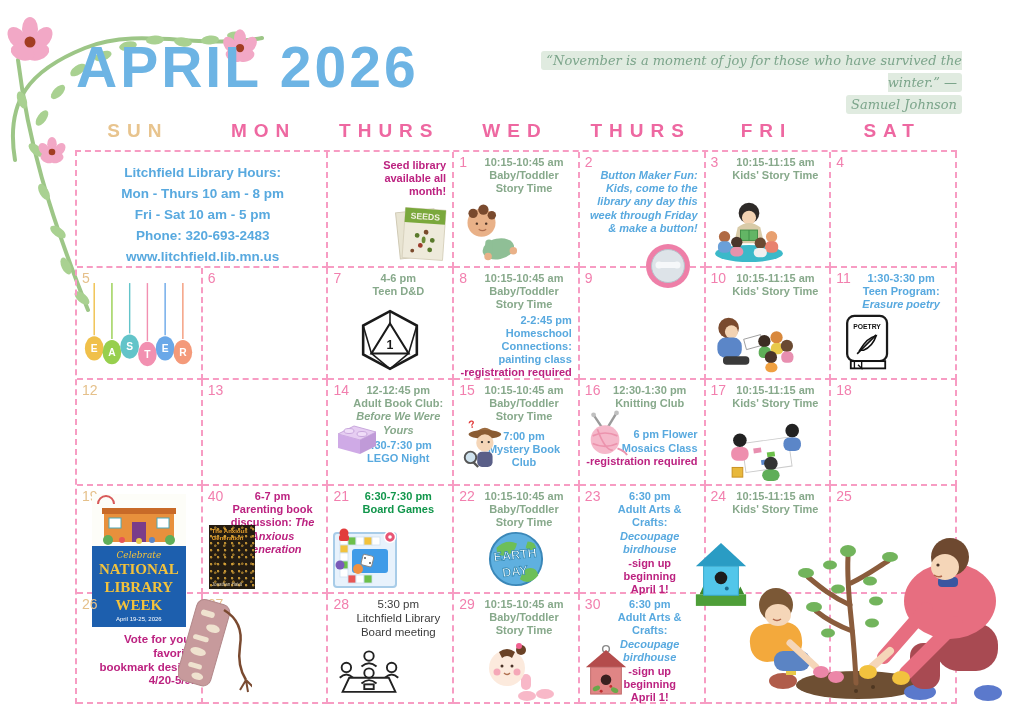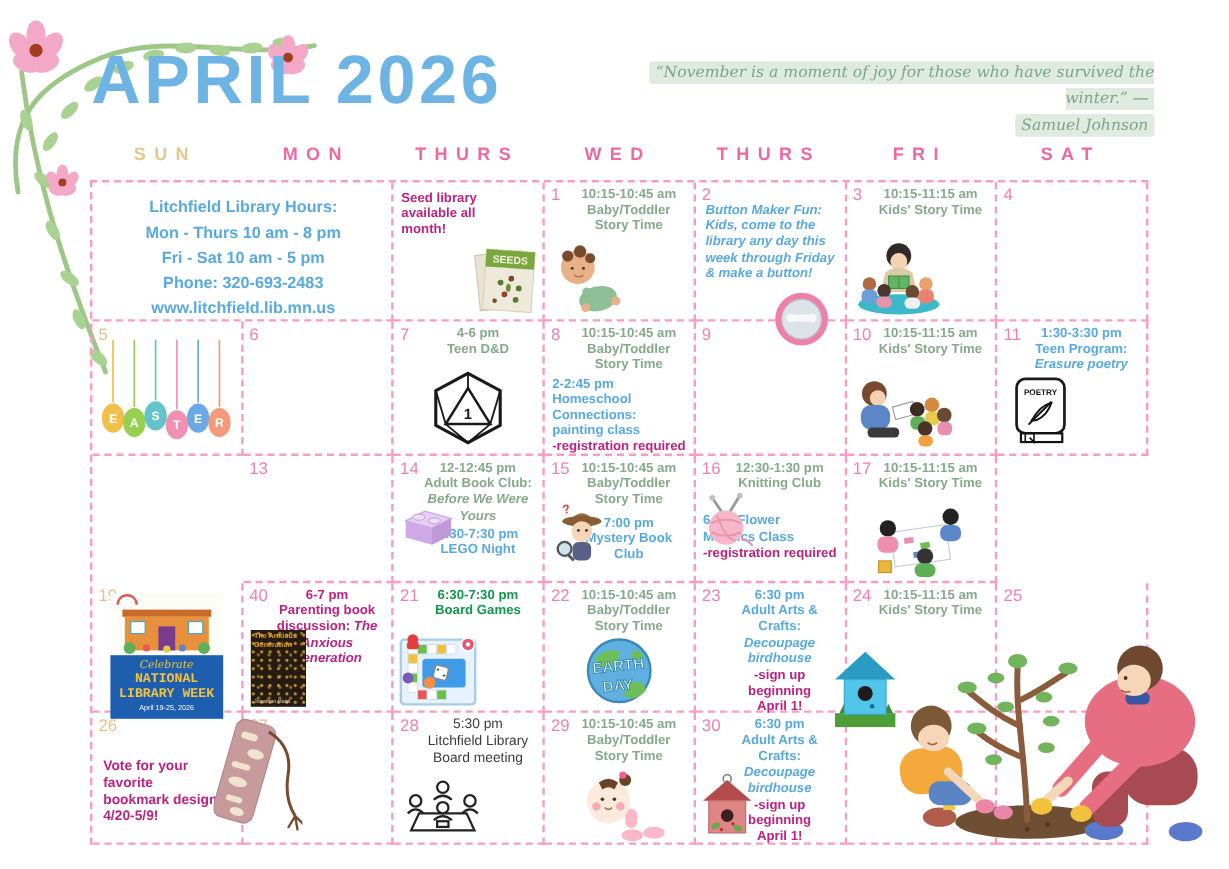--- a/index.html
+++ b/index.html
@@ -7,50 +7,50 @@
         font-family:"Liberation Sans",sans-serif;}
   
   #title{position:absolute;left:76px;top:34px;font-size:57px;font-weight:700;
          color:#6db4e4;letter-spacing:3px;z-index:2;}
   #quote{position:absolute;left:500px;top:50px;width:462px;text-align:right;
          font-family:"DejaVu Serif",serif;font-style:italic;font-size:13px;
          color:#7ca58b;line-height:1.7;z-index:2;}
   #quote span{background:#e0ebe0;padding:2px 5px;border-radius:3px;}
   
   #dayrow{position:absolute;left:75px;top:120px;width:880px;display:flex;z-index:2;}
-  #dayrow div{flex:1;text-align:center;font-size:15px;font-weight:600;
+  #dayrow div{flex:1;text-align:center;font-size:19px;font-weight:600;
               letter-spacing:7px;color:#ee68a1;}
   #dayrow div.tan{color:#e8c48e;}
   
   #grid{position:absolute;left:75px;top:150px;width:880px;height:552px;
         display:grid;grid-template-columns:repeat(7,1fr);
         grid-template-rows:116px 112px 106px 108px 110px;
         border-top:2px dashed #f79cc3;border-left:2px dashed #f79cc3;z-index:1;}
   .cell{position:relative;border-right:2px dashed #f79cc3;border-bottom:2px dashed #f79cc3;
         box-sizing:border-box;padding:3px 6px;}
   .date{position:absolute;top:2px;left:5px;font-size:14px;color:#f27fae;}
   .date.tan{color:#e5c08a;}
   .ev{white-space:pre-line;font-weight:700;font-size:11px;line-height:1.2;text-align:center;}
   .right{margin-left:16px;margin-top:1px;}
-  .left{text-align:left;}
+  .left{text-align:right;}
   .g{color:#87a98b;} .gb{color:#11964b;} .b{color:#58a9df;} .m{color:#bc2280;}
   .k{color:#3c3c3c;font-weight:400;font-size:11.5px;}
   .i{font-style:italic;white-space:pre-line;}
   .pushdown{margin-top:14px;}
   
   .info{color:#58a9df;font-weight:700;font-size:13.5px;line-height:1.55;
         padding:8px 4px 0 6px;white-space:pre-line;}
   
   .art{position:absolute;}
   
   .poster{position:absolute;left:50%;transform:translateX(-50%);top:8px;width:94px;}
   .poster-blue{background:#1d5fae;color:#f2c23c;text-align:center;padding:4px 2px 5px;}
   .poster-cel{font-family:"DejaVu Serif",serif;font-style:italic;font-size:9px;}
-  .poster-t{font-weight:700;font-size:11px;line-height:1.2;white-space:pre-line;
-            font-family:Liberation Mono, monospace;}
+  .poster-t{font-weight:700;font-size:15px;line-height:1.2;white-space:pre-line;
+            font-family:Liberation Serif, serif;}
   .poster-d{color:#fff;font-size:6px;margin-top:2px;}
   
   .cover{position:absolute;left:6px;bottom:3px;width:46px;height:64px;background:#241c12;
          background-image:radial-gradient(circle at 30% 60%,rgba(240,180,60,.75) 1px,transparent 1.6px),
                           radial-gradient(circle at 70% 30%,rgba(240,180,60,.55) 1px,transparent 1.6px);
          background-size:7px 7px,9px 9px;color:#e8a02c;font-weight:700;font-size:6px;
          line-height:1.15;padding:3px;box-sizing:border-box;}
   .cover .auth{position:absolute;bottom:2px;left:3px;color:#e8d8b8;font-size:4.5px;font-weight:400;}
   svg text{font-family:"Liberation Sans",sans-serif;}
   .overlay{position:absolute;z-index:4;pointer-events:none;}
@@ -303,20 +303,23 @@
     <svg class="art" style="left:10px;bottom:6px" width="54" height="58" viewBox="0 0 58 64">
       <rect x="6" y="2" width="44" height="50" rx="8" fill="#fff" stroke="#1a1a1a" stroke-width="2.5"></rect>
       <text x="28" y="17" font-size="7.5" font-weight="700" fill="#111" text-anchor="middle">POETRY</text>
       <path d="M20,40 q8,-14 18,-16 q-4,12 -14,16 z" fill="none" stroke="#111" stroke-width="1.8"></path>
       <line x1="17" y1="44" x2="38" y2="23" stroke="#111" stroke-width="1.8"></line>
       <rect x="10" y="52" width="38" height="8" fill="#fff" stroke="#111" stroke-width="2"></rect>
       <polyline points="14,60 14,52 22,52 22,60 18,56" fill="none" stroke="#111" stroke-width="1.5"></polyline>
     </svg>
   </div>
 
+  <div class="cell" style="grid-area:3/1/4/2">
+    <span class="date tan">12</span>
+  </div>
   <div class="cell" style="grid-area:3/2/4/3">
     <span class="date">13</span>
   </div>
   <div class="cell" style="grid-area:3/3/4/4">
     <span class="date">14</span>
     <div class="ev g right"><span class="i" style="font-style:normal">12-12:45 pm
 Adult Book Club:
 </span><span class="i">Before We Were
 Yours</span></div>
     <div class="ev b right" style="margin-top:2px">6:30-7:30 pm
@@ -375,20 +378,23 @@
       <rect x="42" y="34" width="8" height="5" fill="#6cc04a" transform="rotate(-8 46 36)"></rect>
       <rect x="36" y="42" width="8" height="5" fill="#5b86c8" transform="rotate(-8 40 44)"></rect>
       <circle cx="14" cy="22" r="7" fill="#222"></circle>
           <rect x="5" y="29" width="18" height="14" rx="6" fill="#ee8fae"></rect>
       <circle cx="68" cy="12" r="7" fill="#222"></circle>
           <rect x="59" y="19" width="18" height="14" rx="6" fill="#5b86c8"></rect>
       <circle cx="46" cy="46" r="7" fill="#333"></circle>
           <rect x="37" y="52" width="18" height="12" rx="6" fill="#5fae58"></rect>
       <rect x="6" y="50" width="11" height="10" fill="#e8b83c" stroke="#c89020"></rect>
     </svg>
+  </div>
+  <div class="cell" style="grid-area:3/7/4/8">
+    <span class="date">18</span>
   </div>
 
   <div class="cell" style="grid-area:4/1/5/2">
     <span class="date tan">19</span>
     <div class="poster">
       <svg width="94" height="52" viewBox="0 0 94 52" style="display:block;background:#fdfdf8">
         <path d="M6,10 a8,8 0 0 1 16,0" fill="none" stroke="#d85a5a" stroke-width="2"></path>
         <rect x="10" y="14" width="74" height="6" fill="#c86a28"></rect>
         <rect x="12" y="20" width="70" height="28" fill="#e8903c"></rect>
         <rect x="40" y="28" width="14" height="20" fill="#7a3c8a"></rect>

